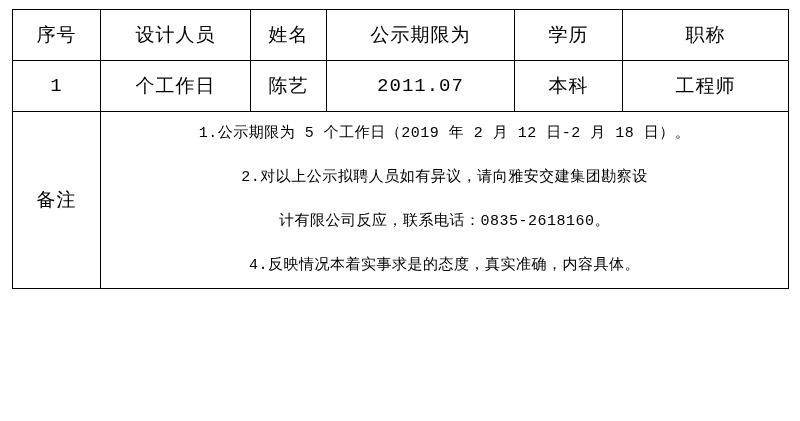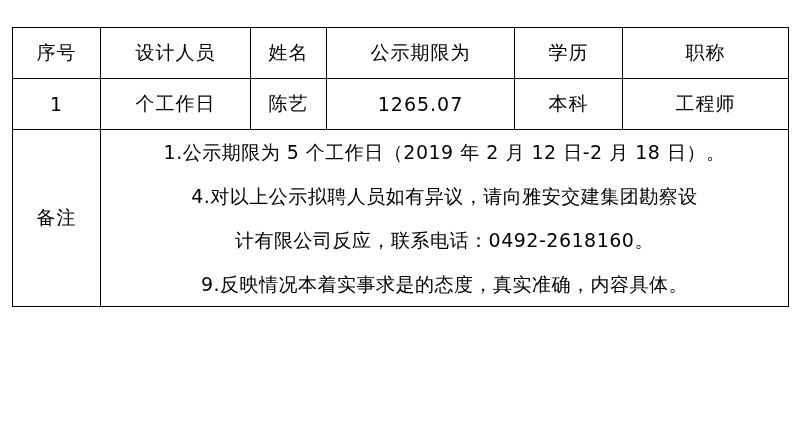--- a/index.html
+++ b/index.html
@@ -15,23 +15,24 @@
   }
   .page {
     position: relative;
     width: 800px;
     height: 421px;
     box-sizing: border-box;
   }
   table.notice-table {
     border-collapse: collapse;
     margin-left: 12px;
-    margin-top: 27px;
+    margin-top: 9px;
     width: 776px;
     table-layout: fixed;
+    font-family: Liberation Mono, monospace;
   }
   table.notice-table td {
     border: 1px solid #000000;
     text-align: center;
     vertical-align: middle;
     font-size: 19px;
     letter-spacing: 1px;
     padding: 0;
   }
   tr.header-row td {
@@ -44,21 +45,21 @@
     vertical-align: top;
     padding-top: 16px;
     font-size: 19px;
   }
   td.remark-body {
     text-align: left;
     vertical-align: top;
     padding: 14px 12px 10px 12px;
   }
   .remark-line {
-    font-size: 19px;
+    font-size: 15px;
     line-height: 44px;
     letter-spacing: 0.5px;
     white-space: nowrap;
   }
   .col-seq    { width: 88px; }
   .col-post   { width: 150px; }
   .col-name   { width: 76px; }
   .col-date   { width: 188px; }
   .col-edu    { width: 108px; }
   .col-title  { width: 166px; }
@@ -82,28 +83,28 @@
         <td>设计人员</td>
         <td>姓名</td>
         <td>公示期限为</td>
         <td>学历</td>
         <td>职称</td>
       </tr>
       <tr class="data-row">
         <td>1</td>
         <td>个工作日</td>
         <td>陈艺</td>
-        <td>1265.07</td>
+        <td>2011.07</td>
         <td>本科</td>
         <td>工程师</td>
       </tr>
       <tr>
         <td class="remark-label">备注</td>
         <td class="remark-body" colspan="5">
           <div class="remark-line">1.公示期限为 5 个工作日（2019 年 2 月 12 日-2 月 18 日）。</div>
-          <div class="remark-line">4.对以上公示拟聘人员如有异议，请向雅安交建集团勘察设</div>
-          <div class="remark-line">计有限公司反应，联系电话：0492-2618160。</div>
-          <div class="remark-line">9.反映情况本着实事求是的态度，真实准确，内容具体。</div>
+          <div class="remark-line">2.对以上公示拟聘人员如有异议，请向雅安交建集团勘察设</div>
+          <div class="remark-line">计有限公司反应，联系电话：0835-2618160。</div>
+          <div class="remark-line">4.反映情况本着实事求是的态度，真实准确，内容具体。</div>
         </td>
       </tr>
     </tbody>
   </table>
 </div>
 
 </body></html>

